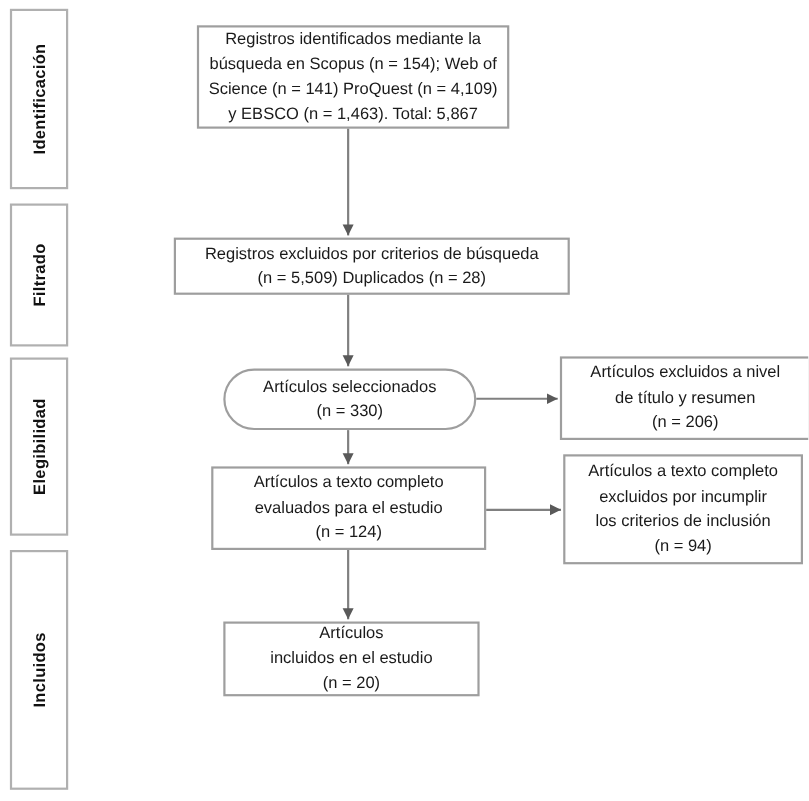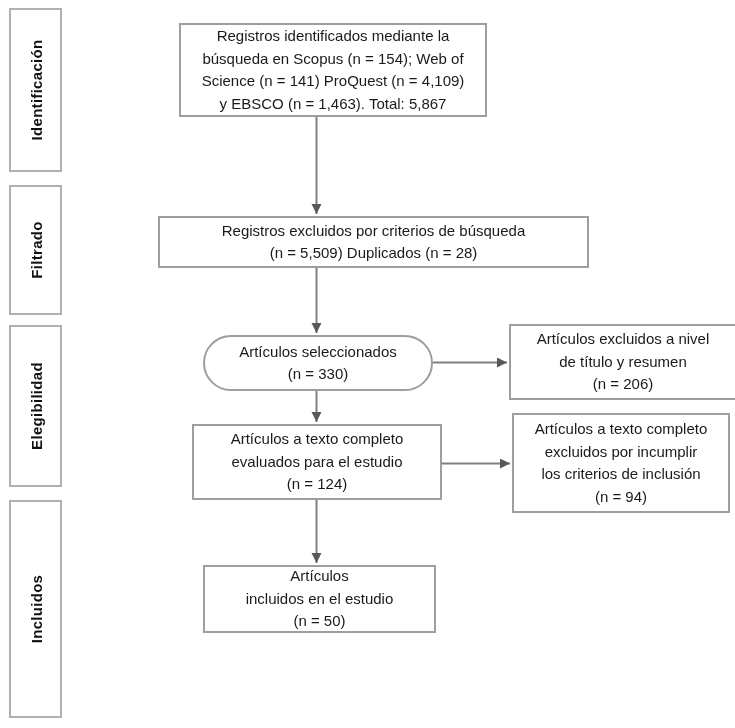--- a/index.html
+++ b/index.html
@@ -52,22 +52,22 @@
     justify-content: center;
     text-align: center;
     padding: 2px 5px;
   }
   .fbox .fbox-text {
     white-space: pre-line;
     font-size: 15px;
     line-height: 22.5px;
     color: var(--text, #1a1a1a);
   }
-  .box-identified         { left: 179px; top: 23px;  width: 308px; height: 94px;  }
-  .box-excluded-search    { left: 158px; top: 216px; width: 431px; height: 52px;  }
+  .box-identified         { left: 179px; top: 23px;  width: 284px; height: 94px;  }
+  .box-excluded-search    { left: 158px; top: 216px; width: 360px; height: 52px;  }
   .box-selected           { left: 203px; top: 335px; width: 230px; height: 56px; border-radius: 28px;  }
   .box-excluded-title     { left: 509px; top: 324px; width: 228px; height: 76px;  }
   .box-fulltext-assessed  { left: 192px; top: 424px; width: 250px; height: 76px;  }
   .box-fulltext-excluded  { left: 512px; top: 413px; width: 218px; height: 100px; }
   .box-included           { left: 203px; top: 565px; width: 233px; height: 68px;  }
 
   
   .arrows {
     position: absolute;
     top: 0; left: 0;
@@ -131,21 +131,21 @@
   <div class="fbox box-fulltext-excluded">
     <div class="fbox-text">Artículos a texto completo
 excluidos por incumplir
 los criterios de inclusión
 (n = 94)</div>
   </div>
 
   <div class="fbox box-included">
     <div class="fbox-text">Artículos
 incluidos en el estudio
-(n = 50)</div>
+(n = 20)</div>
   </div>
 
   <svg class="arrows" viewBox="0 0 735 728" xmlns="http://www.w3.org/2000/svg">
     <defs>
       <marker id="ah" markerUnits="userSpaceOnUse" markerWidth="12" markerHeight="12" refX="10" refY="5" orient="auto">
         <path d="M0,0 L10,5 L0,10 Z" style="fill: var(--arrow-head, #595959);"></path>
       </marker>
     </defs>
     <line class="arrow-line" x1="316.5" y1="117" x2="316.5" y2="214" marker-end="url(#ah)"></line>
     <line class="arrow-line" x1="316.5" y1="268" x2="316.5" y2="333" marker-end="url(#ah)"></line>

